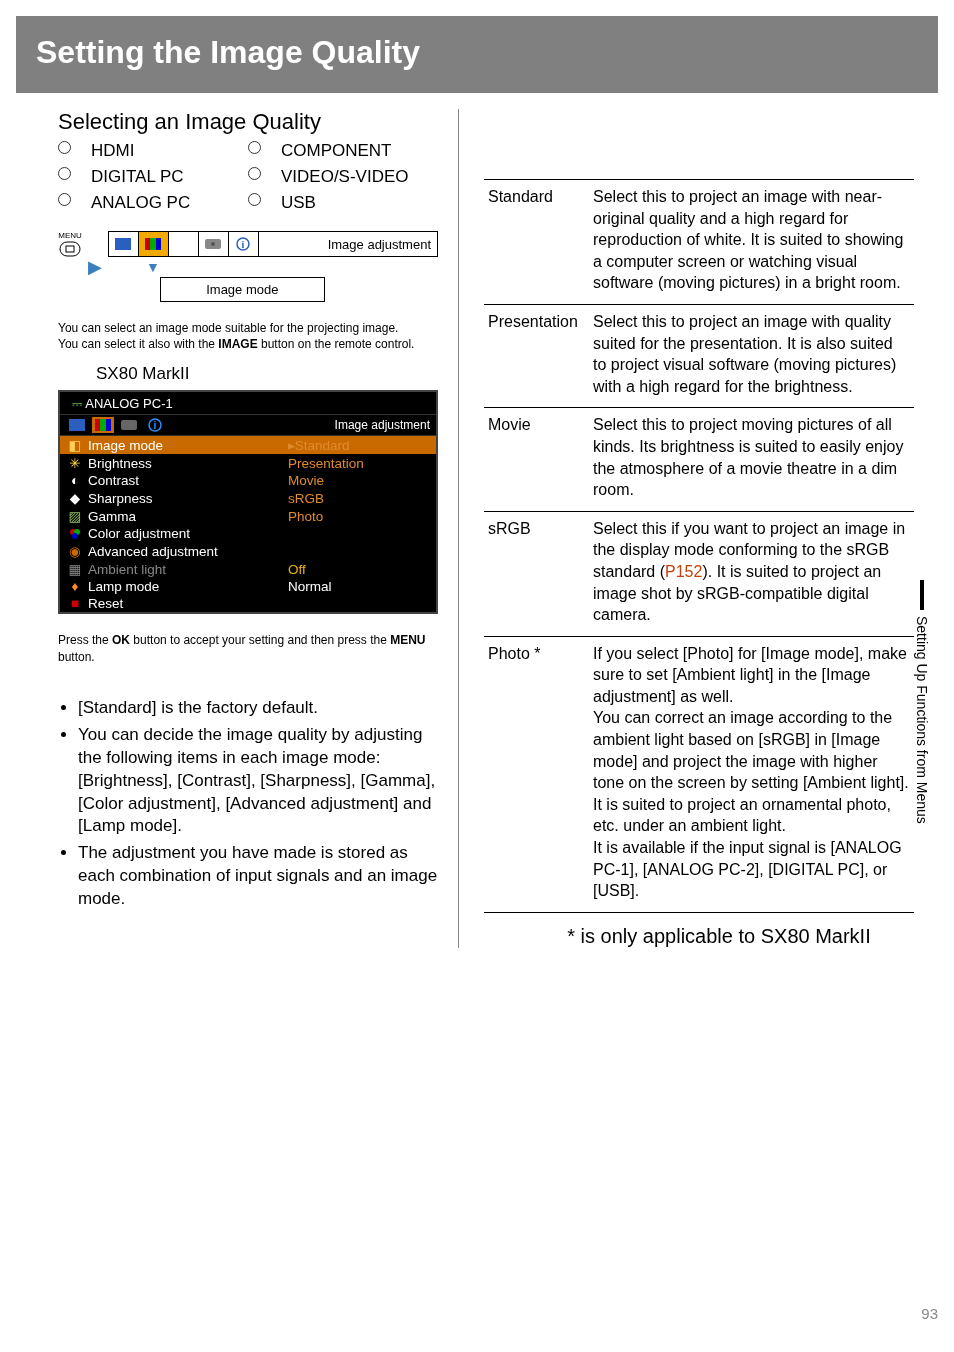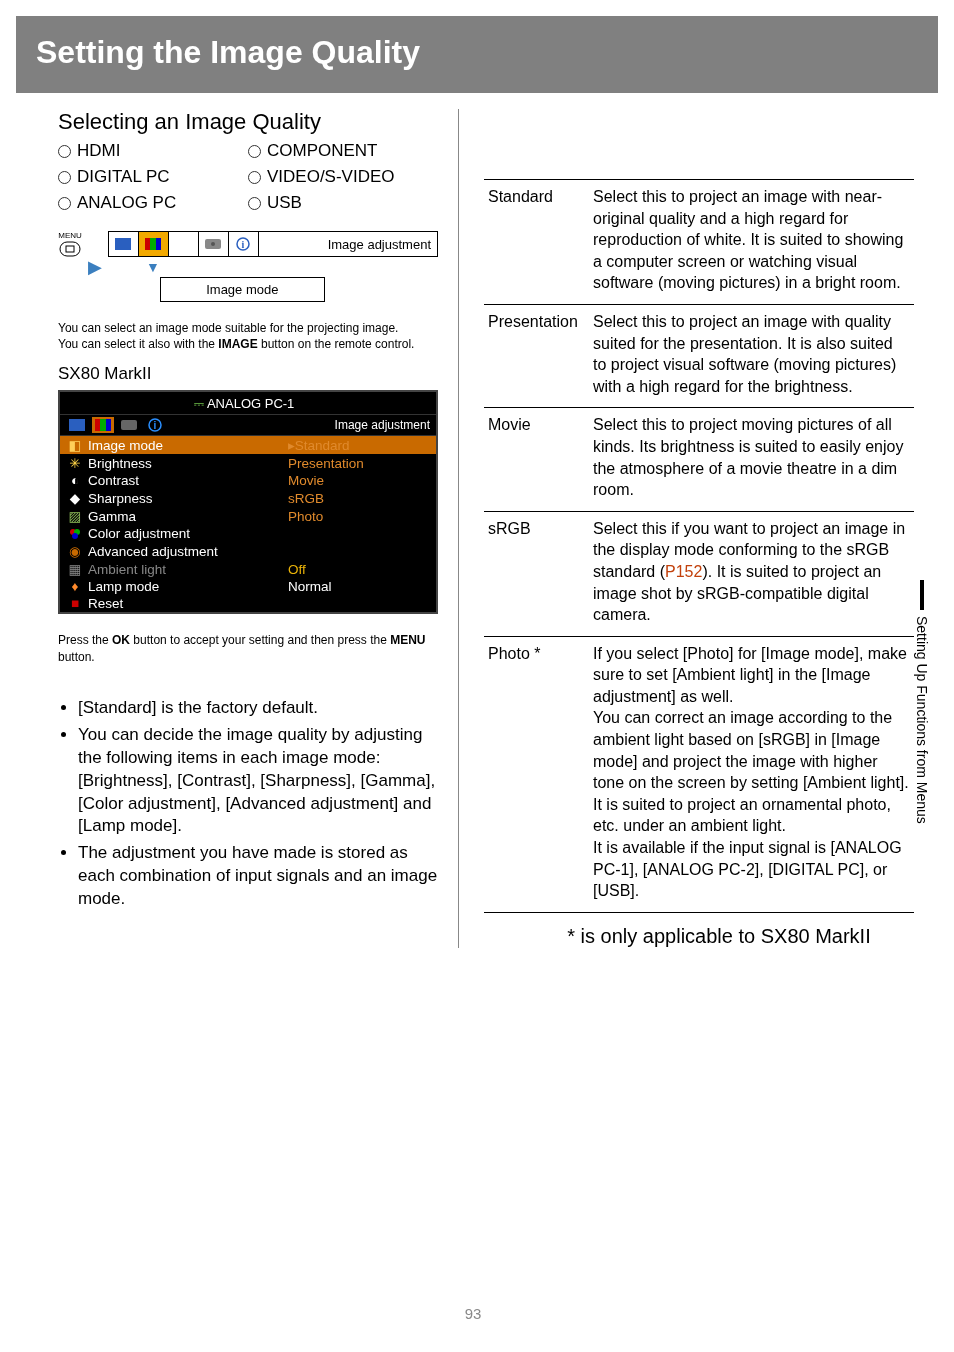--- a/index.html
+++ b/index.html
@@ -50,22 +50,22 @@
   }
   .input-grid {
     display: grid;
     grid-template-columns: 1fr 1fr;
     row-gap: 6px;
     font-size: 17px;
     margin-bottom: 18px;
   }
   .input-cell {
     display: flex;
-    align-items: center;
-    gap: 6px;
+    align-items: flex-start;
+    gap: 20px;
   }
   .radio-ring {
     width: 13px;
     height: 13px;
     border: 1px solid #333;
     border-radius: 50%;
     display: inline-block;
   }
   .nav-diagram {
     display: flex;
@@ -104,34 +104,33 @@
   .image-mode-box {
     border: 1px solid #000;
     font-size: 13px;
     text-align: center;
     padding: 4px 0;
     width: 165px;
     margin-left: 52px;
   }
   .para { font-size: 12px; line-height: 1.35; margin-bottom: 12px; }
   .bold { font-weight: bold; }
-  .device-label { font-size: 17px; margin-bottom: 6px; }
+  .device-label { font-size: 17px; margin-bottom: 6px; margin-left: 38px; }
 
   .osd {
     background: #000;
     color: #fff;
     font-size: 13.5px;
     border: 2px solid #444;
     margin-bottom: 18px;
   }
   .osd-title-row {
-    padding: 4px 8px 2px 0;
+    padding: 4px 8px 2px 12px;
     font-size: 13px;
     border-bottom: 1px solid #333;
-    text-align: center;
   }
   .osd-tabs {
     display: flex;
     align-items: center;
     background: #000;
     padding: 2px 6px;
     gap: 4px;
     border-bottom: 1px solid #333;
   }
   .osd-tab-icon {
@@ -185,22 +184,22 @@
   .side-tick {
     width: 4px;
     height: 30px;
     background: #000;
     display: inline-block;
   }
 
   .pagenum {
     position: absolute;
     bottom: 30px;
-    left: 0; right: 8px;
-    text-align: center;
+    left: 0; right: 16px;
+    text-align: right;
     color: #888;
     font-size: 15px;
   }
 </style>
 </head>
 <body>
 
 <div class="header-bar">
   <h1>Setting the Image Quality</h1>
 </div>

